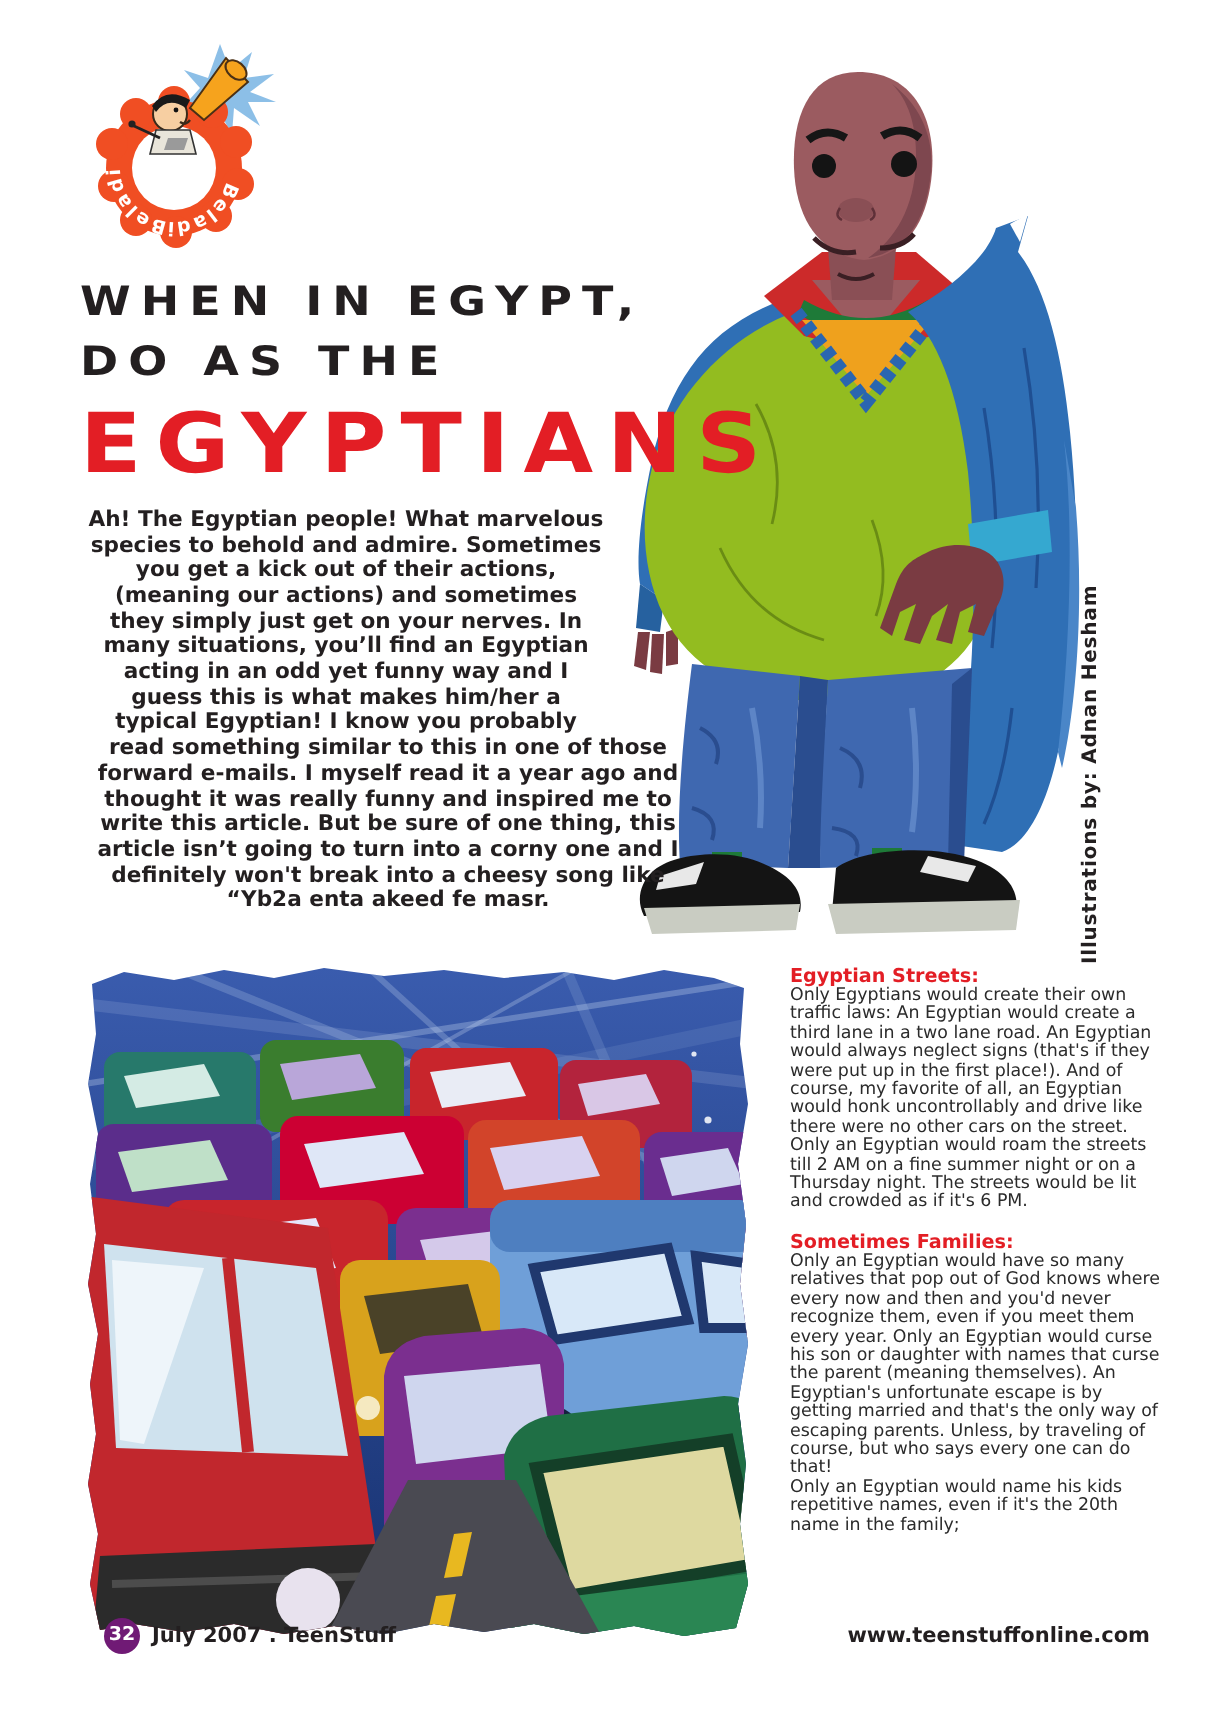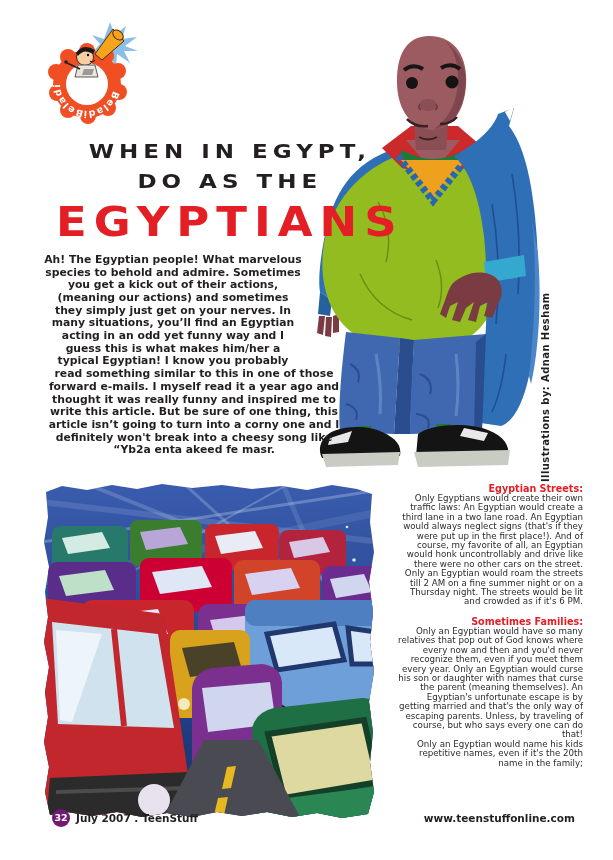--- a/index.html
+++ b/index.html
@@ -1,21 +1,21 @@
 <!DOCTYPE html>
 <html style="--accent_red: #e31e25; --text_black: #231f20; --logo_orange: #f04e23; --jacket_blue: #2f6fb5; --sweater_green: #93bc20; --skin_tone: #9b5b60; --sky_blue: #2c4c9c;"><head>
 <meta charset="utf-8">
 <style>
   html,body{margin:0;padding:0;background:#e8e8e8;}
   .page{
     position:relative;width:613px;height:860px;background:#fff;overflow:hidden;
     font-family:"DejaVu Sans", sans-serif;margin:0 auto;
   }
   
-  .title-block{position:absolute;left:56px;top:138px;z-index:5;text-align:center;}
+  .title-block{position:absolute;left:40px;top:138px;z-index:5;}
   .title-line{
     display:block;font-weight:bold;color:var(--text_black);
     font-size:23px;letter-spacing:5px;line-height:30px;
     transform:scaleY(0.88);transform-origin:left top;white-space:nowrap;
   }
   .title-egyptians{
     display:block;font-weight:bold;color:var(--accent_red);
     font-size:45px;letter-spacing:7px;line-height:48px;margin-top:2px;
     transform:scaleY(0.92);transform-origin:left top;white-space:nowrap;
   }
@@ -35,21 +35,21 @@
     font-size:10px;font-weight:bold;color:var(--text_black);letter-spacing:0.4px;
     white-space:nowrap;
   }
   
   .traffic{position:absolute;left:42px;top:482px;width:338px;height:342px;z-index:1;}
   
   .right-col{
     position:absolute;left:395px;top:483px;width:188px;z-index:4;
     font-size:8.7px;line-height:9.4px;color:#2b2b2b;
   }
-  .section{margin:0 0 9px 0;text-align:right;}
+  .section{margin:0 0 9px 0;}
   .section-heading{
     color:var(--accent_red);font-weight:bold;font-size:9.6px;line-height:11px;margin:0;
   }
   .section p{margin:0;}
   
   .footer{position:absolute;left:0;top:808px;width:613px;height:26px;z-index:6;}
   .page-badge{
     position:absolute;left:52px;top:1px;width:18px;height:18px;background:#701a75;
     border-radius:50%;color:#fff;font-size:9.5px;font-weight:bold;text-align:center;line-height:18px;
   }

